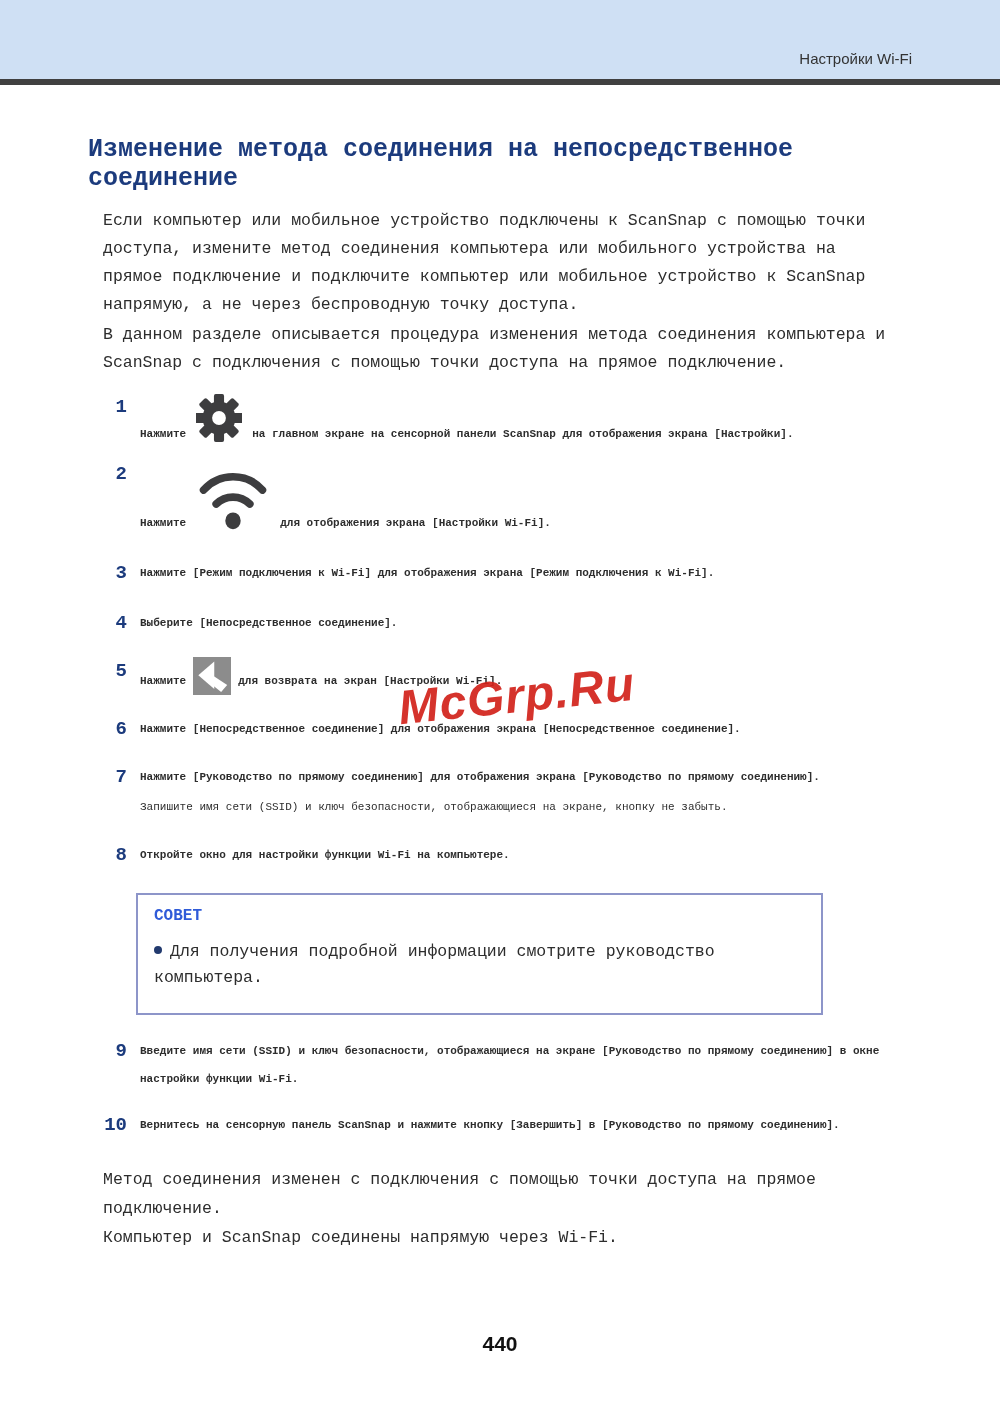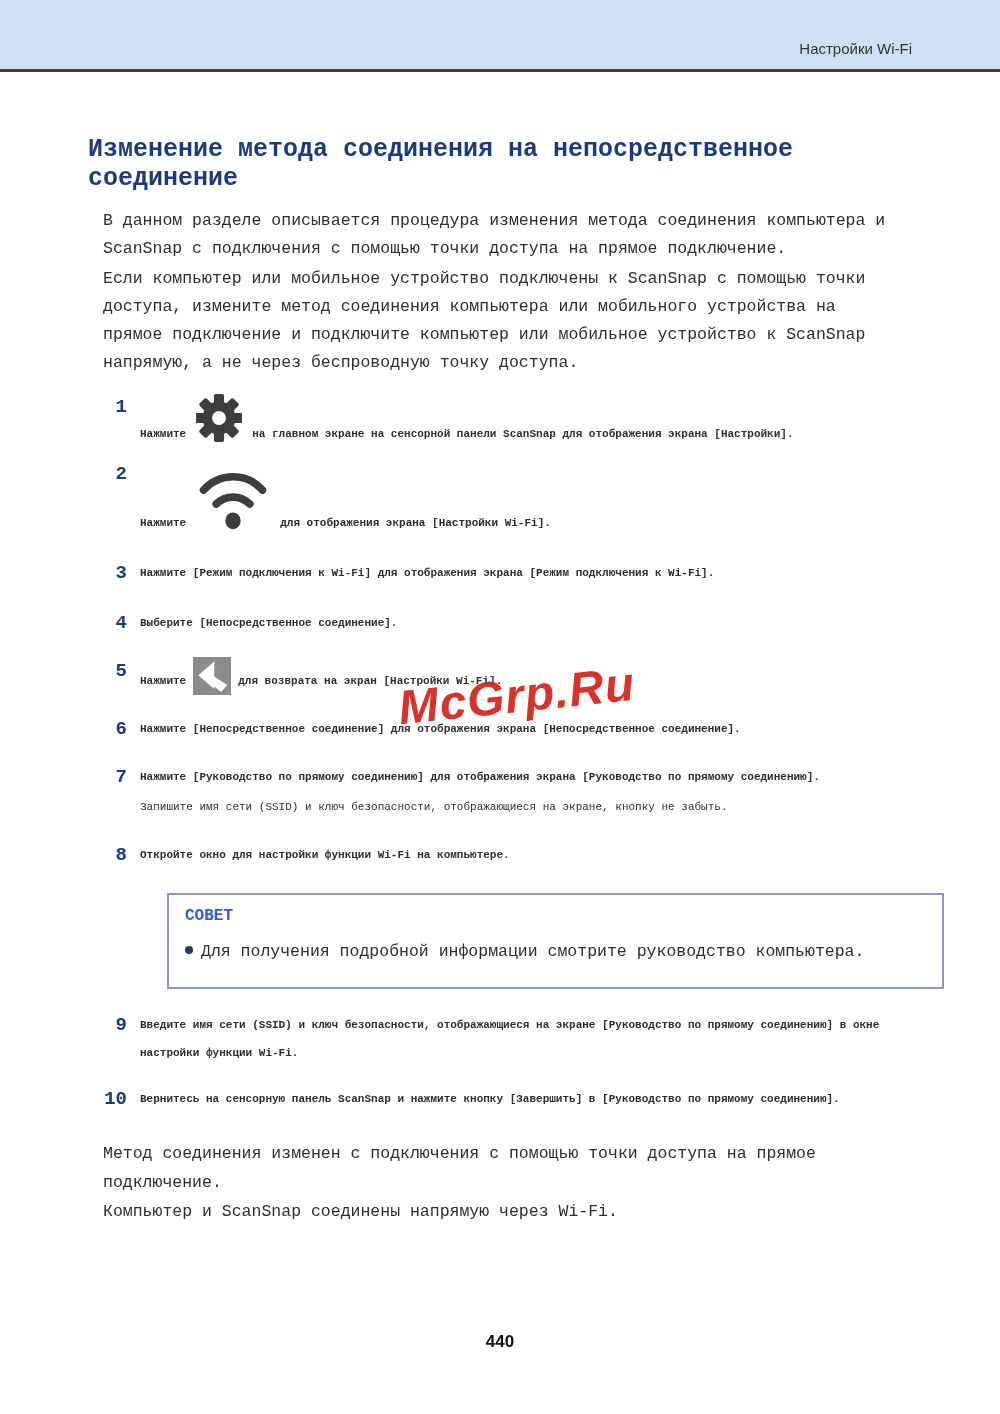--- a/index.html
+++ b/index.html
@@ -4,22 +4,22 @@
 <style>
   :root{
     --band:#cfe0f4; --navy:#1c3b7d; --ink:#2d2d2d; --icon:#3d3d3f;
     --tip-border:#8d95c9; --tip-label:#2f5bd8; --wm:#d2221b; --back-sq:#8c8c8c;
   }
   *{margin:0;padding:0;box-sizing:border-box;}
   html,body{background:#ffffff;}
   body{font-family:"Liberation Sans","DejaVu Sans",sans-serif;color:var(--ink);}
   .page{position:relative;width:1000px;height:1414px;background:#fff;overflow:hidden;margin:0 auto;}
 
-  .band{position:absolute;top:0;left:0;width:100%;height:72px;background:var(--band);
-        border-bottom:3px solid #404040;}
+  .band{position:absolute;top:0;left:0;width:100%;height:85px;background:var(--band);
+        border-bottom:6px solid #404040;}
   .band .hdr{position:absolute;right:88px;bottom:12px;font-size:15px;color:#333;}
 
   .content{position:absolute;top:85px;left:0;width:100%;padding:50px 78px 0 88px;font-family:Liberation Mono, monospace;}
 
   h1.title{color:var(--navy);font-size:25px;font-weight:bold;letter-spacing:0;margin:0 0 14px 0;}
 
   .intro{margin-left:15px;font-size:16.5px;line-height:28px;max-width:800px;}
   .intro p{margin:0 0 2px 0;}
 
   .steps{margin-left:15px;}
@@ -32,52 +32,52 @@
   .icon{display:inline-block;vertical-align:baseline;}
   .icon.gear{width:46px;height:50px;vertical-align:-6px;margin:0 10px;}
   .icon.wifi{width:70px;height:74px;vertical-align:-8px;margin:0 12px;}
   .icon.back{width:38px;height:38px;vertical-align:-11px;margin:0 7px;}
 
   .step.s1{margin-top:16px;} .step.s2{margin-top:12px;} .step.s3{margin-top:22px;}
   .step.s4{margin-top:22px;} .step.s5{margin-top:20px;} .step.s6{margin-top:20px;}
   .step.s7{margin-top:20px;} .step.s8{margin-top:20px;} .step.s9{margin-top:22px;}
   .step.s10{margin-top:18px;}
 
-  .tip-box{margin:24px 0 0 64px;width:777px;border:2px solid var(--tip-border);
+  .tip-box{margin:24px 0 0 33px;width:687px;border:2px solid var(--tip-border);
            background:#fff;padding:12px 18px 22px 16px;}
   .tip-label{color:var(--tip-label);font-size:16px;font-weight:bold;}
   .tip-item{margin-top:14px;font-size:16.5px;line-height:26px;}
   .tip-bullet{display:inline-block;width:8px;height:8px;border-radius:50%;
               background:#223a6e;margin-right:8px;vertical-align:2px;}
 
   .outro{margin:26px 0 0 15px;font-size:16.5px;line-height:29px;max-width:810px;}
 
   .pagenum{position:absolute;top:1332px;left:0;width:100%;text-align:center;
-           font-size:17px;font-weight:bold;color:#111;}
+           font-size:21px;font-weight:bold;color:#111;}
 
   .watermark{position:absolute;top:668px;left:398px;font-size:48px;font-style:italic;
              font-weight:bold;color:var(--wm);transform:rotate(-6deg);opacity:.92;
              letter-spacing:1px;pointer-events:none;}
 </style>
 </head>
 <body>
 
 <div class="page">
 
   <div class="band">
     <div class="hdr">Настройки Wi-Fi</div>
   </div>
 
   <div class="content">
 
     <h1 class="title">Изменение метода соединения на непосредственное соединение</h1>
 
     <div class="intro">
+      <p>Если компьютер или мобильное устройство подключены к ScanSnap с помощью точки доступа, измените метод соединения компьютера или мобильного устройства на прямое подключение и подключите компьютер или мобильное устройство к ScanSnap напрямую, а не через беспроводную точку доступа.</p>
       <p>В данном разделе описывается процедура изменения метода соединения компьютера и ScanSnap с подключения с помощью точки доступа на прямое подключение.</p>
-      <p>Если компьютер или мобильное устройство подключены к ScanSnap с помощью точки доступа, измените метод соединения компьютера или мобильного устройства на прямое подключение и подключите компьютер или мобильное устройство к ScanSnap напрямую, а не через беспроводную точку доступа.</p>
     </div>
 
     <div class="steps">
 
       <div class="step s1">
         <div class="num">1</div>
         <div class="body">
           <span>Нажмите</span><span class="icon gear"><svg viewBox="0 0 100 108" width="46" height="50" aria-hidden="true">
               <g fill="#3d3d3f" transform="translate(50,54)">
                 <g>

